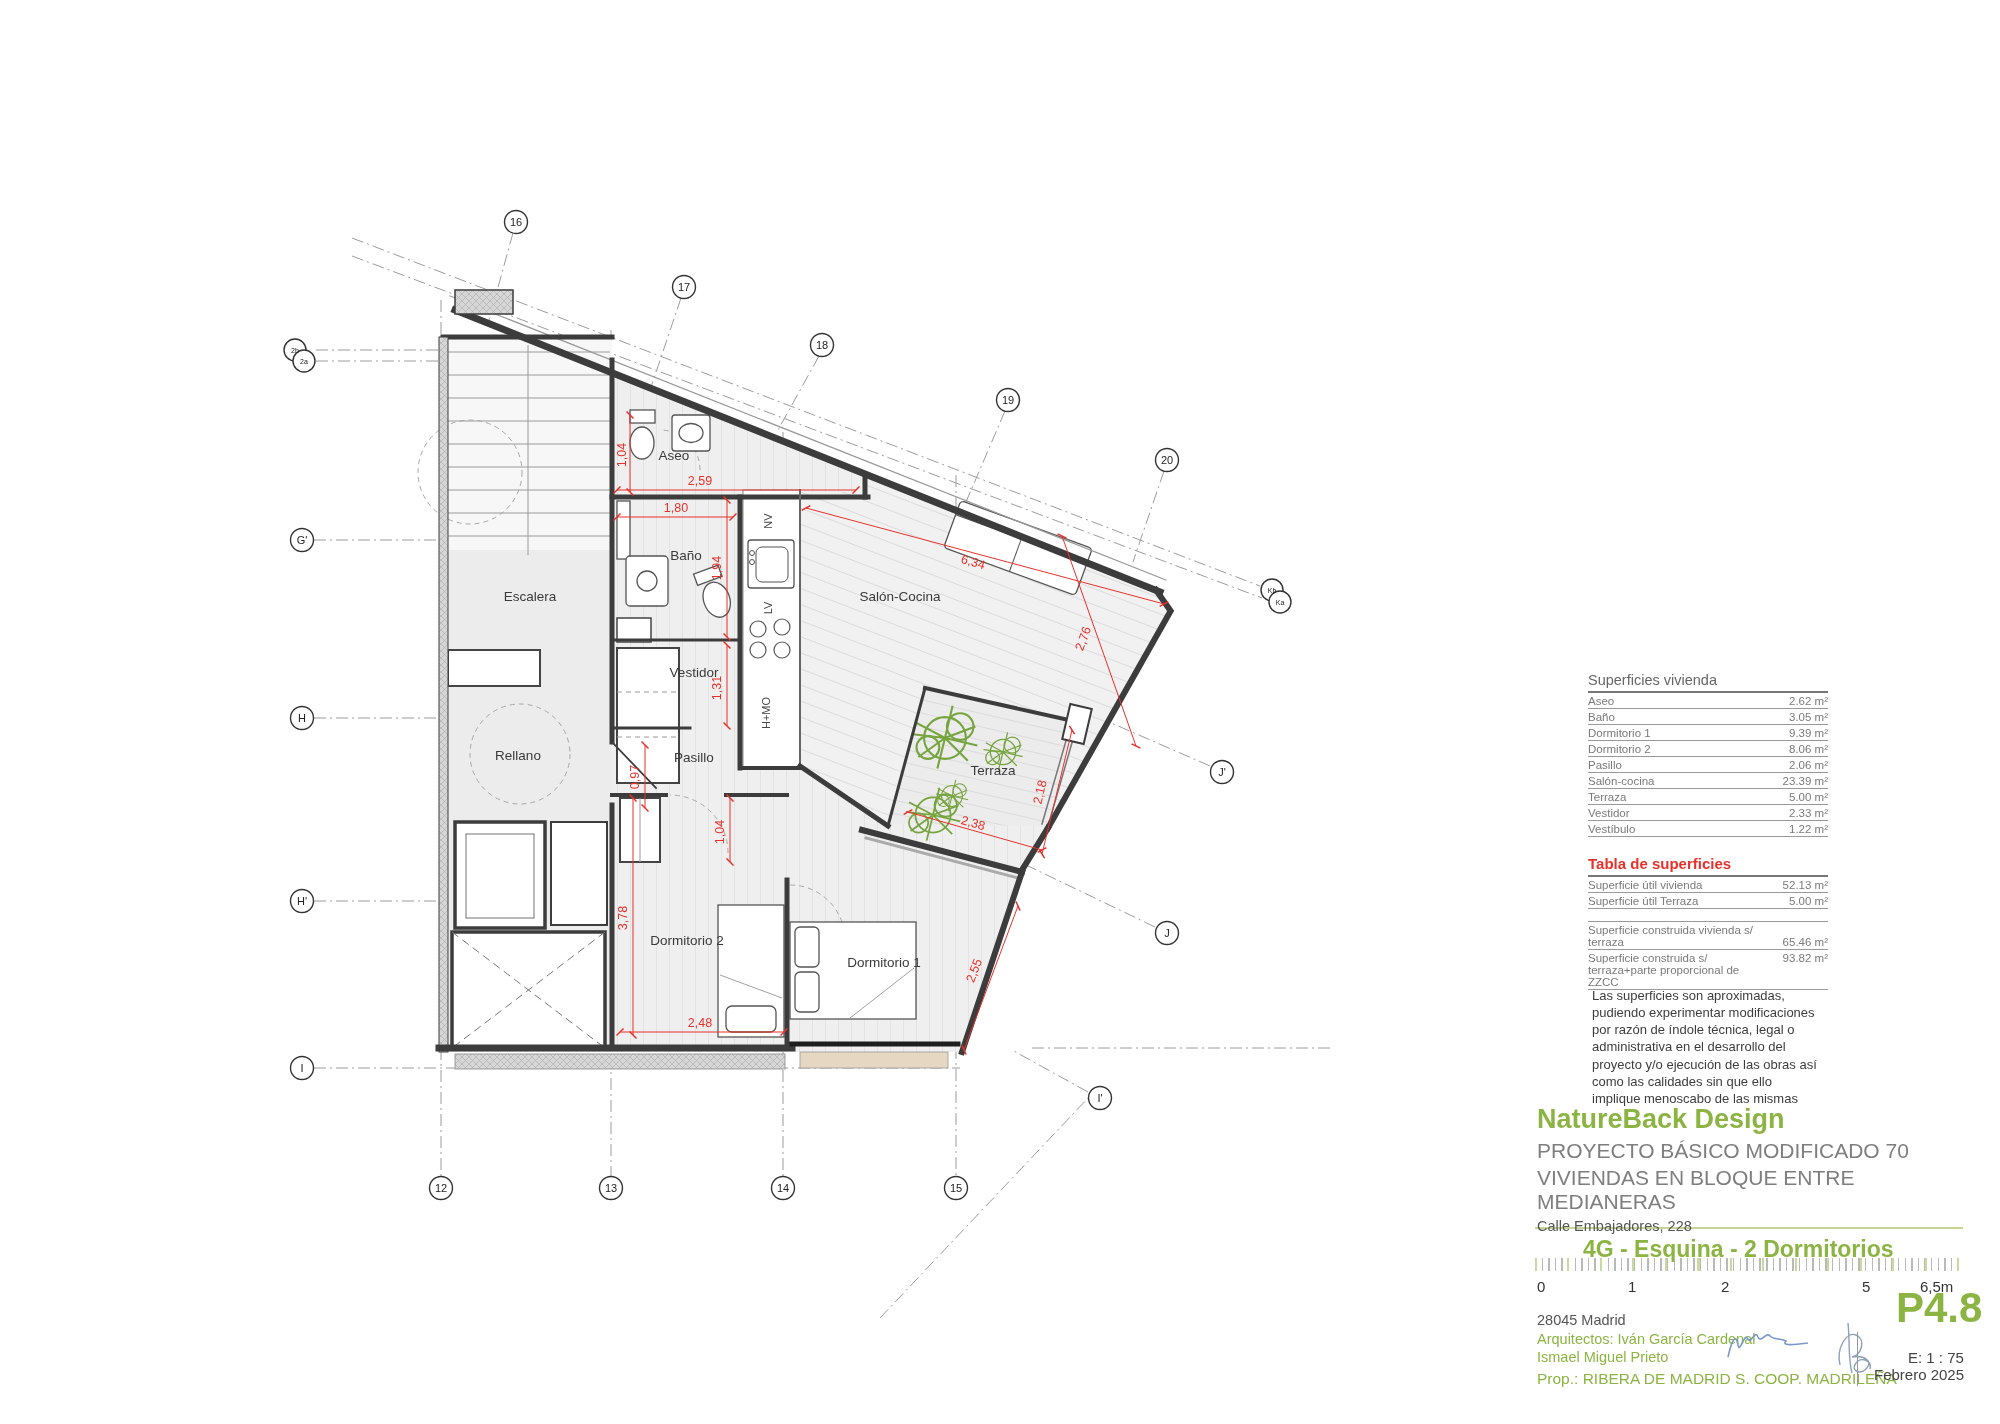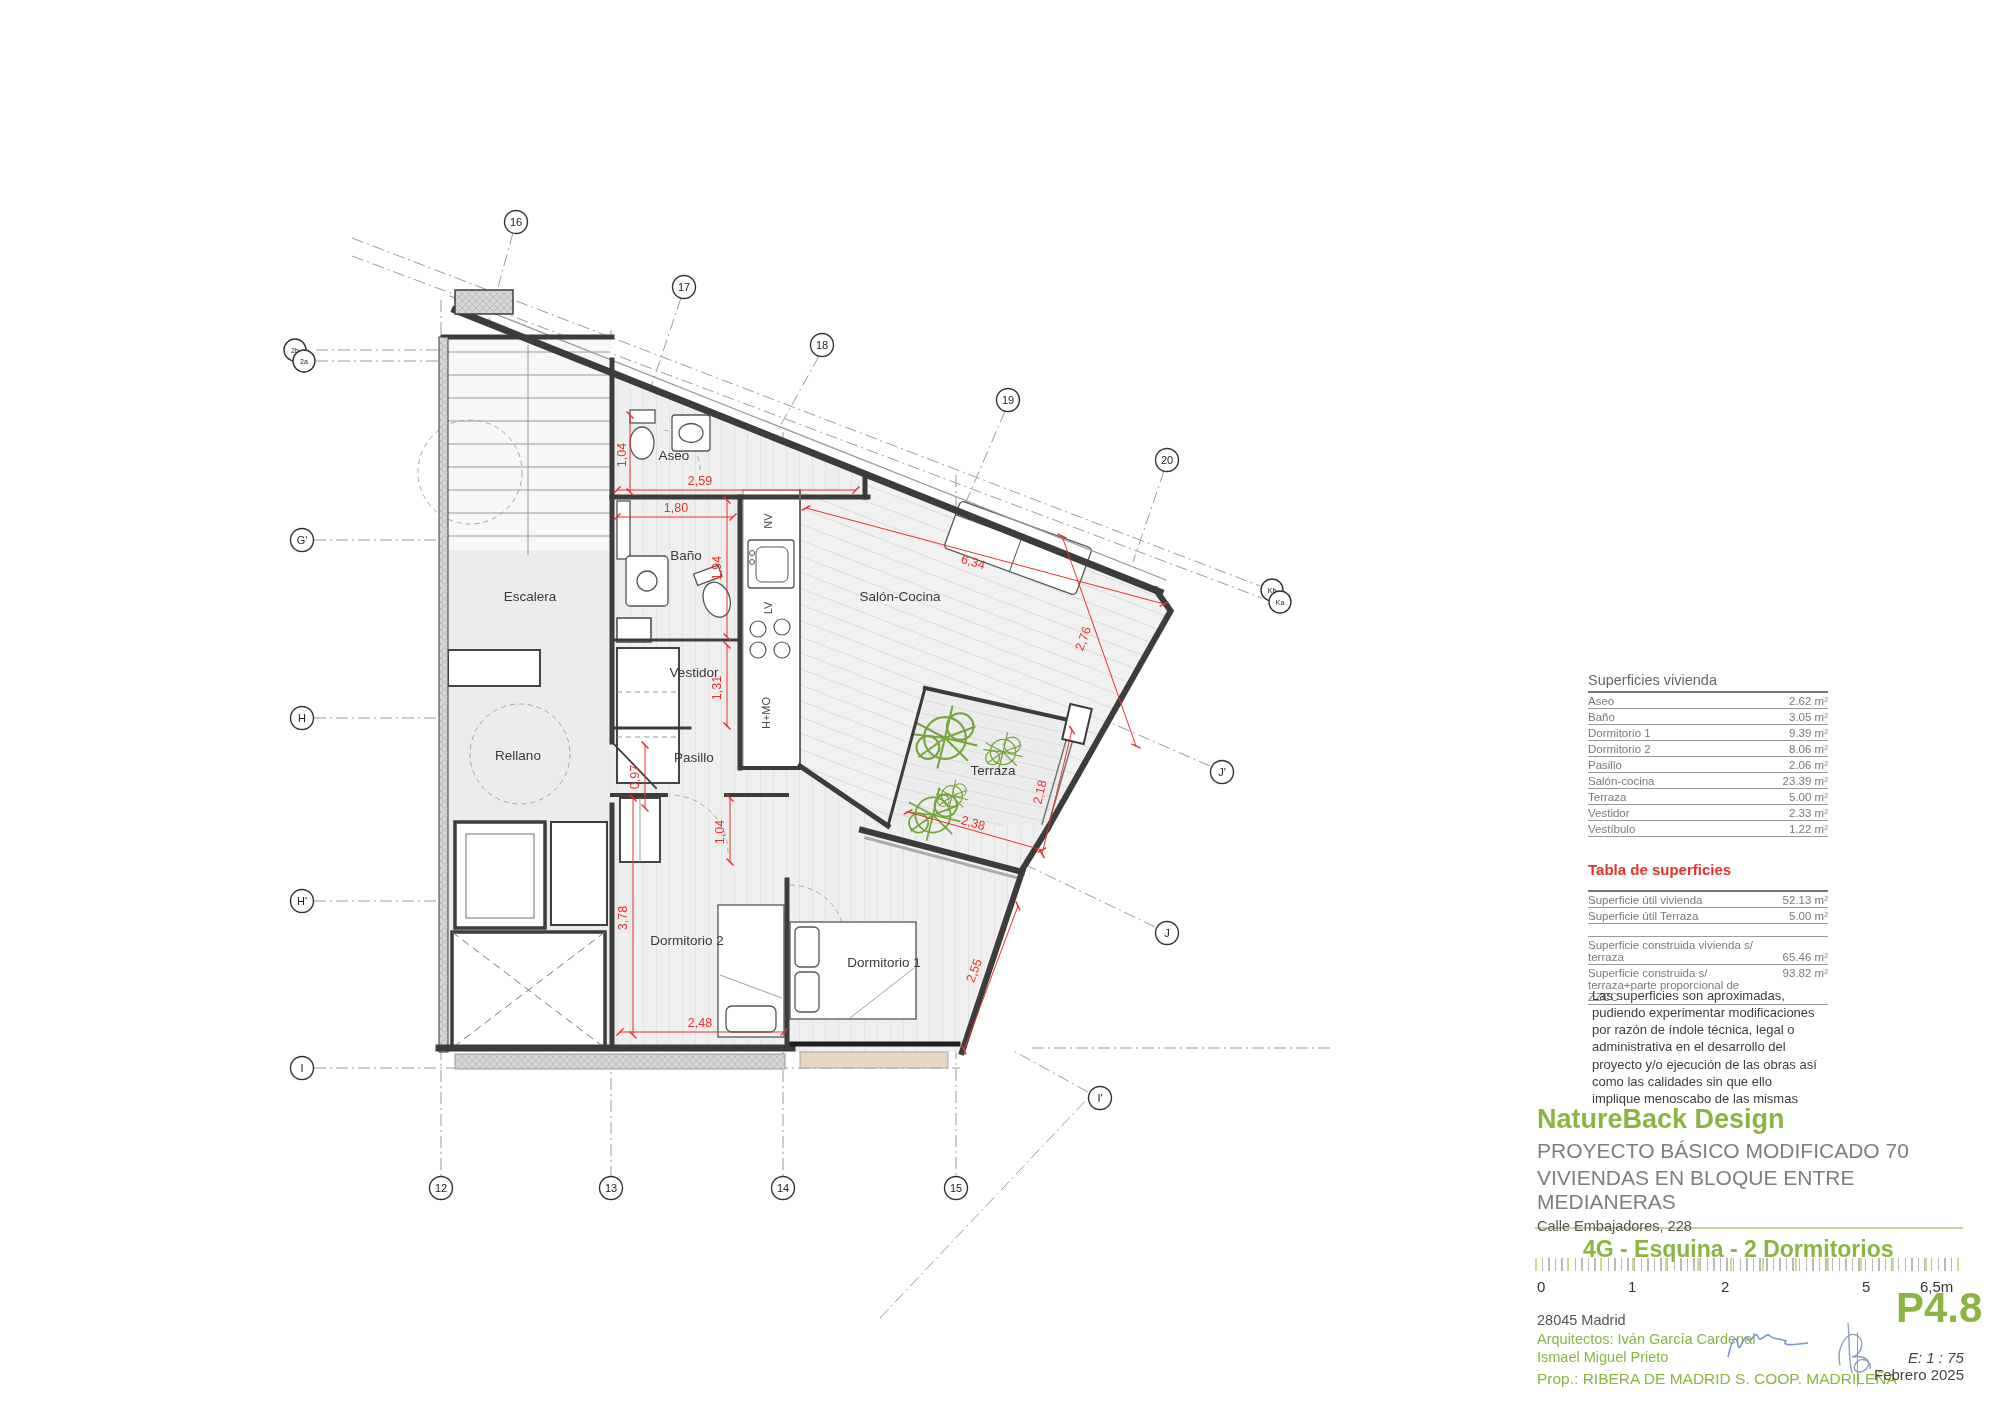--- a/index.html
+++ b/index.html
@@ -10,39 +10,39 @@
   .dim-text{font-size:12.5px;fill:#e8312a;}
   .appl{font-size:11px;fill:#444;}
   .bubble-t{font-size:11px;fill:#222;}
   .bubble-s{font-size:7px;fill:#222;}
 
   .panel{position:absolute;left:1588px;top:672px;width:240px;}
   .tbl-h{font-size:14.5px;color:#666;border-bottom:2px solid #777;padding-bottom:3px;}
   .row{display:flex;justify-content:space-between;align-items:flex-end;
        border-bottom:1px solid #9a9a9a;font-size:11.5px;color:#7a7a7a;padding:2px 0 1px 0;}
   .row .v{white-space:nowrap;margin-left:16px;}
-  .red-h{font-size:15px;font-weight:bold;color:#e8312a;margin-top:24px;border-bottom:2px solid #777;padding-bottom:12px;}
+  .red-h{font-size:15px;font-weight:bold;color:#e8312a;margin-top:18px;border-bottom:2px solid #777;padding-bottom:3px;}
   .row.gap{margin-top:12px;border-top:1px solid #9a9a9a;}
   .row.twoline{align-items:flex-start;}
   .row.twoline .l{width:170px;}
   .disclaimer{position:absolute;left:1592px;top:987px;width:228px;font-size:13px;color:#3d3d3d;line-height:1.32;}
 
   .brand{position:absolute;left:1537px;top:1104px;font-size:27px;font-weight:bold;color:#8cb442;}
   .sub{position:absolute;left:1537px;width:460px;font-size:21px;color:#7e7e7e;}
   .green-rule{position:absolute;left:1535px;top:1227px;width:428px;height:2px;background:#c3d494;}
   .unit-title{position:absolute;left:1535px;top:1236px;font-size:23px;font-weight:bold;color:#8cb442;margin-left:48px;}
   .ticks{position:absolute;left:1535px;top:1258px;width:428px;height:13px;
     background-image:
       repeating-linear-gradient(90deg,#c9db9c 0 2px,transparent 2px 32.5px),
       repeating-linear-gradient(90deg,#b9b9b9 0 1.5px,transparent 1.5px 6.6px);}
   .num{position:absolute;top:1278px;font-size:15px;color:#333;}
   .addr{position:absolute;left:1537px;font-size:14.5px;color:#555;}
   .green-t{position:absolute;left:1537px;font-size:14.5px;color:#8cb442;}
   .sheet-no{position:absolute;left:1896px;top:1284px;font-size:42px;font-weight:bold;color:#8cb442;}
-  .scale-txt{position:absolute;left:1908px;top:1349px;font-size:15px;color:#444;font-style:italic;}
+  .scale-txt{position:absolute;left:1908px;top:1349px;font-size:15px;color:#444;}
   .date-txt{position:absolute;left:1874px;top:1366px;font-size:15px;color:#444;}
   .vdiv{position:absolute;left:1857px;top:1332px;height:54px;border-left:1px solid #999;}
 </style>
 </head>
 <body>
 
 <div id="stage">
 
 <svg style="position:absolute;left:0;top:0;" width="1520" height="1424" viewBox="0 0 1520 1424">
   <defs>

